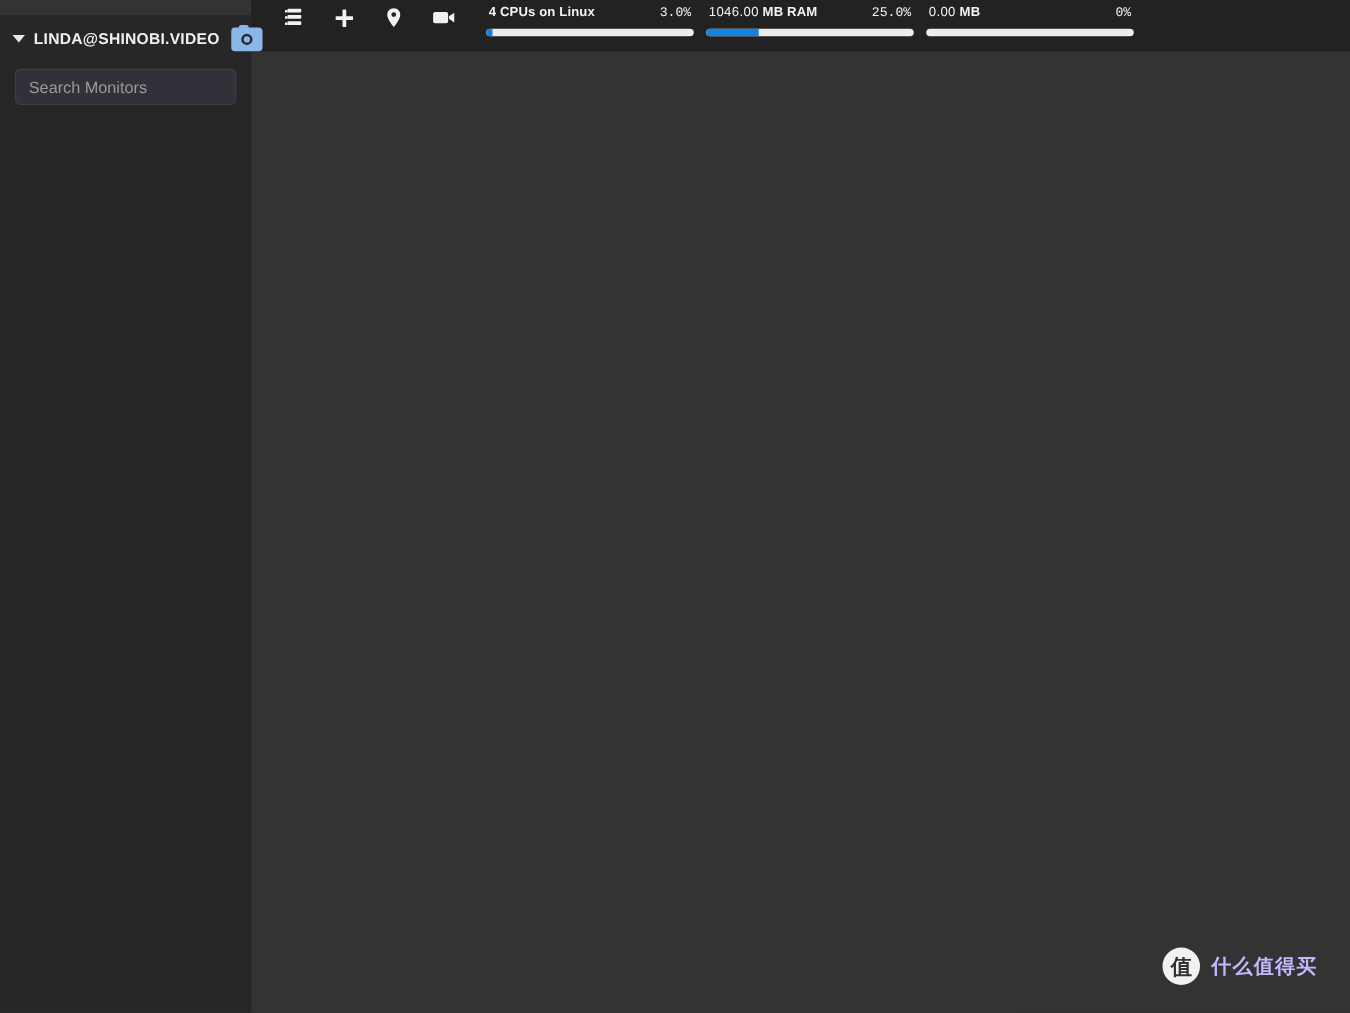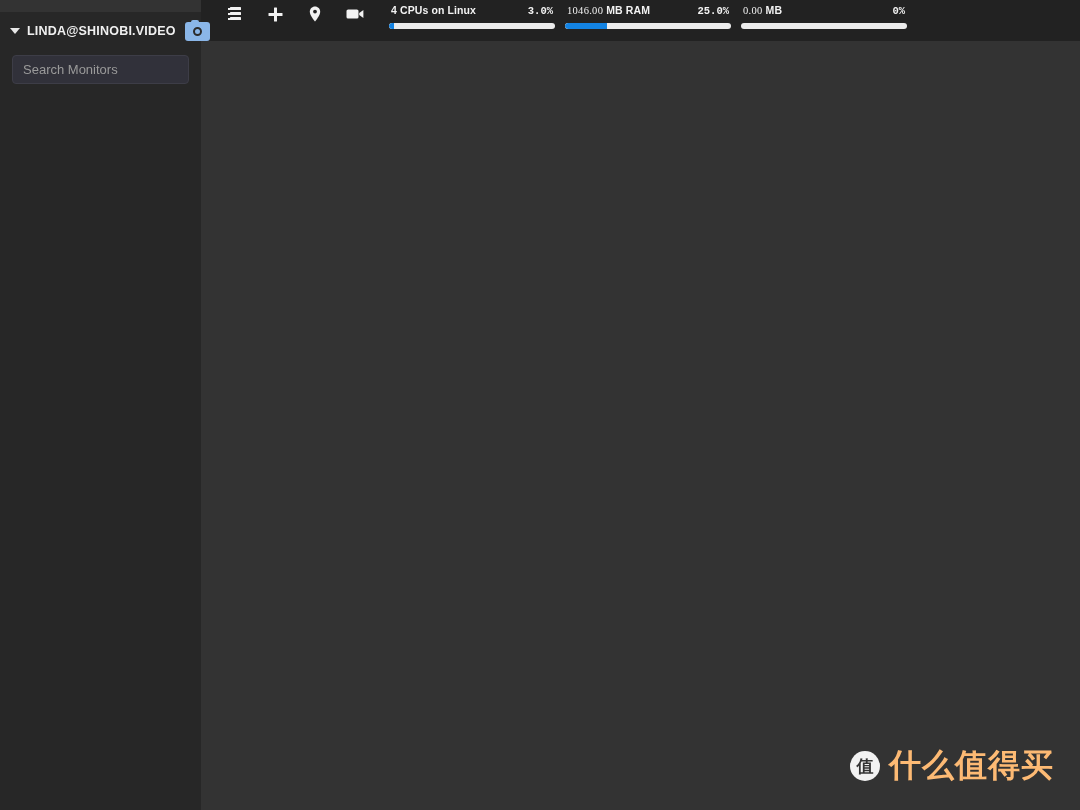--- a/index.html
+++ b/index.html
@@ -167,34 +167,33 @@
     padding: 0 2px;
   }
 
   .stat-label {
     font-size: 10.5px;
     color: #f2f2f2;
     white-space: nowrap;
     letter-spacing: 0.1px;
   }
   .stat-label .num {
-    font-family: Liberation Serif, serif;
+    font-family: Liberation Sans, sans-serif;
     font-weight: normal;
     letter-spacing: 0.3px;
     margin-top: 28px;
   }
   .stat-label .unit { font-weight: bold; }
   .stat-label.bold { font-weight: bold; }
 
   .stat-pct {
     font-size: 10.5px;
     color: #f2f2f2;
     font-family: "Liberation Mono", monospace;
     white-space: nowrap;
-    font-weight: bold;
   }
 
   .progress-track {
     margin-top: 5px;
     height: 6px;
     background: #ececec;
     border-radius: 3px;
     overflow: hidden;
   }
   .progress-fill {
@@ -231,23 +230,23 @@
     color: #333333;
     display: flex;
     align-items: center;
     justify-content: center;
     font-size: 17px;
     font-weight: bold;
     font-family: "DejaVu Sans", sans-serif;
     margin-right: 9px;
   }
   .wm-text {
-    font-size: 32px;
+    font-size: 16px;
     font-weight: bold;
-    color: #fdba74;
+    color: #c4b5fd;
     font-family: "DejaVu Sans", sans-serif;
     letter-spacing: 1px;
   }
 </style>
 </head>
 <body>
 
 <div id="app">
 
   <div id="sidebar">

